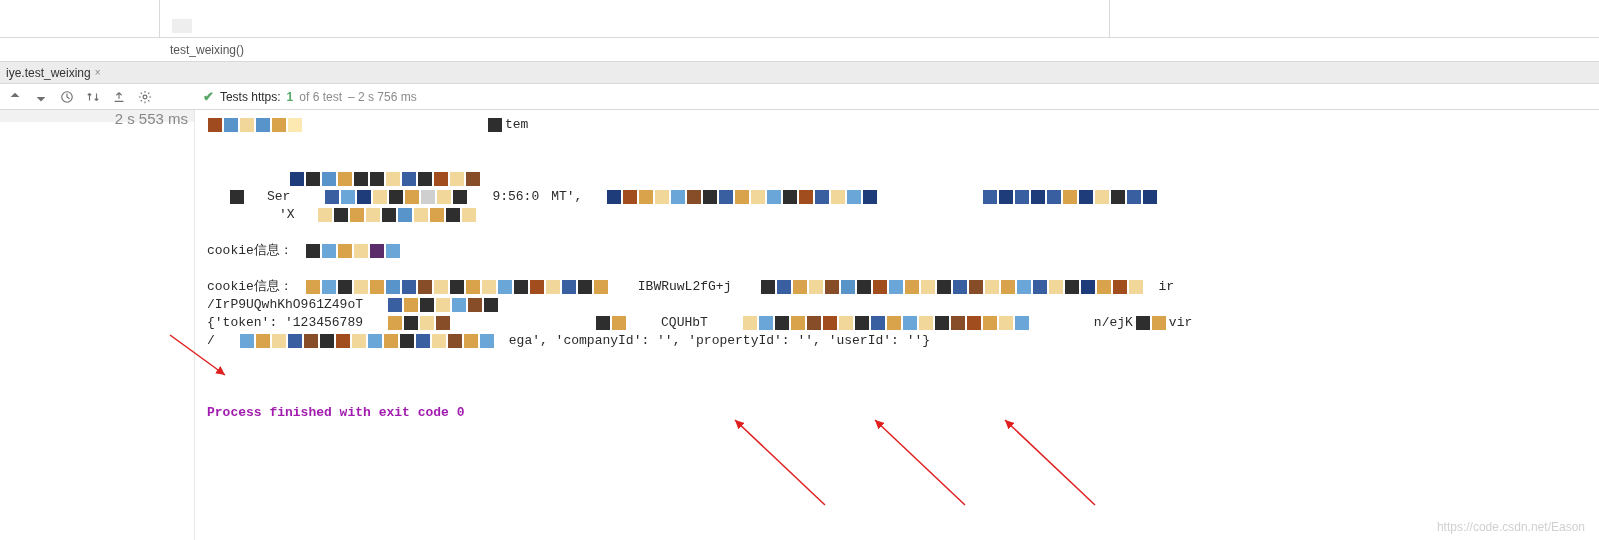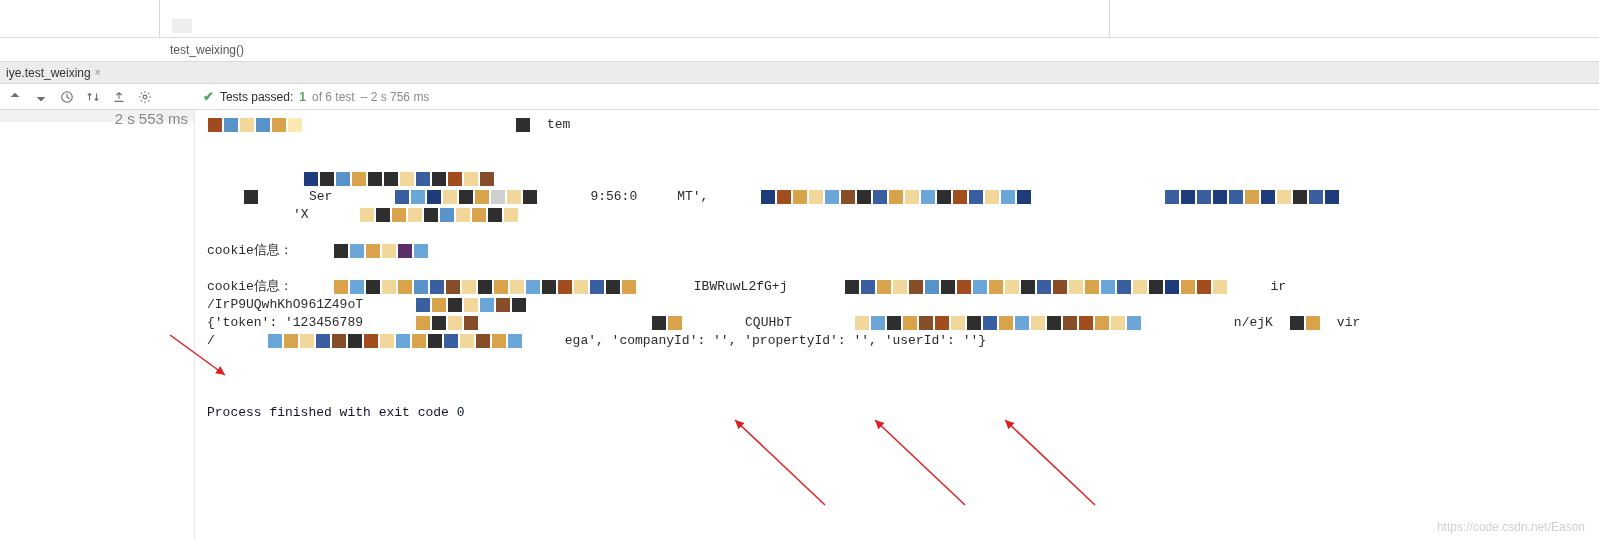--- a/index.html
+++ b/index.html
@@ -20,24 +20,24 @@
   .status-area { display: flex; align-items: center; gap: 6px; font-size: 12px; color: #555; padding-left: 8px; }
   .check { color: #59a869; font-weight: bold; font-size: 13px; }
   .tests-passed { color: #2b2b2b; }
   .tests-count { color: #59a869; font-weight: 600; }
   .tests-rest, .duration { color: #8a8a8a; }
   .content-row { display: flex; height: calc(540px - 38px - 24px - 22px - 26px); }
   .left-pane { width: 195px; background: #fff; border-right: 1px solid #e8e8e8; position: relative; }
   .left-pane .shade2 { position: absolute; top: 0; left: 0; right: 0; height: 12px; background: #f1f1f1; }
   .left-pane .timing { position: absolute; top: 0; right: 6px; font-size: 15px; color: #888; }
   .console { flex: 1; padding: 6px 10px 10px 12px; font-family: "Consolas","Courier New",monospace; font-size: 13px; color: #2b2b2b; position: relative; white-space: nowrap; }
-  .console .line { height: 18px; line-height: 18px; display: flex; align-items: center; gap: 16px; }
+  .console .line { height: 18px; line-height: 18px; display: flex; align-items: center; gap: 2px; }
   .console .lbl { color: #2b2b2b; }
   .console .gap { height: 18px; }
-  .console .blue { color: #0f172a; }
+  .console .blue { color: #a21caf; font-weight: bold; }
   .c { display: inline-block; width: 14px; height: 14px; margin: 0 1px; vertical-align: middle; }
   .watermark { position: absolute; right: 14px; bottom: 6px; font-size: 12px; color: #d0d0d0; font-family: Arial,sans-serif; }
   
   .arrow-svg { position: absolute; pointer-events: none; }
 </style>
 </head>
 <body>
 
 <div class="top-strip">
   <div class="top-left"></div>
@@ -88,21 +88,21 @@
       </span>
     <span class="icon-btn">
         <svg viewBox="0 0 16 16">
           <circle cx="8" cy="8" r="2.2" fill="none" stroke="currentColor" stroke-width="1.3"></circle>
           <path d="M8 1v2M8 13v2M1 8h2M13 8h2M3 3l1.4 1.4M11.6 11.6L13 13M3 13l1.4-1.4M11.6 4.4L13 3" stroke="currentColor" stroke-width="1.3"></path>
         </svg>
       </span>
   </div>
   <div class="status-area">
     <span class="check">✔</span>
-    <span class="tests-passed">Tests passed:</span>
+    <span class="tests-passed">Tests https:</span>
     <span class="tests-count">1</span>
     <span class="tests-rest">of 6 test</span>
     <span class="duration">– 2 s 756 ms</span>
   </div>
 </div>
 
 <div class="content-row">
   <div class="left-pane">
     <div class="shade2"></div>
     <div class="timing">2 s 553 ms</div>

